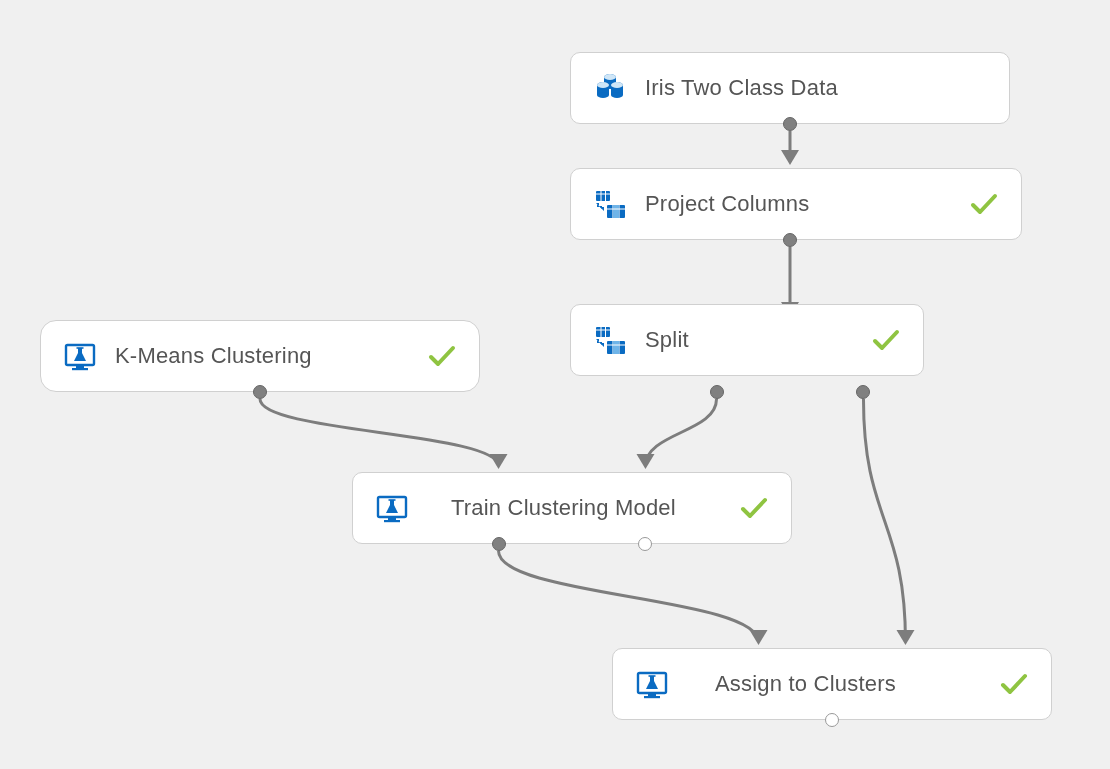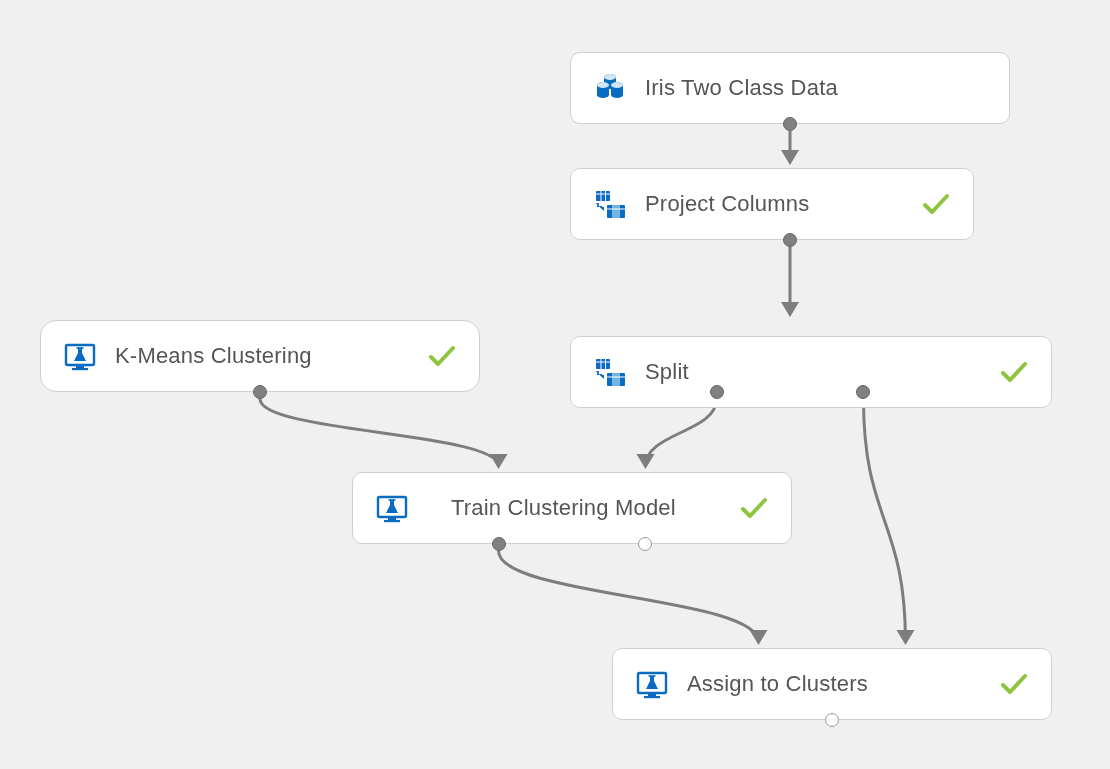--- a/index.html
+++ b/index.html
@@ -112,21 +112,21 @@
         <ellipse cx="17" cy="15" rx="6" ry="3"></ellipse>
       </g>
       <ellipse cx="10" cy="14" rx="6" ry="3" fill="#cfe6f7"></ellipse>
       <ellipse cx="24" cy="14" rx="6" ry="3" fill="#cfe6f7"></ellipse>
       <ellipse cx="17" cy="6" rx="6" ry="3" fill="#cfe6f7"></ellipse>
     </svg>
       </span>
     <span class="label">Iris Two Class Data</span>
   </div>
 
-  <div class="node" id="node-project" style="left: 570px; top: 168px; width: 404px; height: 72px;">
+  <div class="node" id="node-project" style="left: 570px; top: 168px; width: 452px; height: 72px;">
     <span class="icon">
         <svg viewBox="0 0 34 34" width="34" height="34">
       <g fill="#0a6bc2">
         <rect x="3" y="4" width="14" height="10" rx="1"></rect>
         <rect x="3" y="4" width="14" height="3" fill="#ffffff" opacity="0.0"></rect>
         <line x1="3" y1="7" x2="17" y2="7" stroke="#fff" stroke-width="1"></line>
         <line x1="8" y1="4" x2="8" y2="14" stroke="#fff" stroke-width="1"></line>
         <line x1="12.5" y1="4" x2="12.5" y2="14" stroke="#fff" stroke-width="1"></line>
         <path d="M6 18 L12 24 M12 18 L6 24" stroke="#0a6bc2" stroke-width="0"></path>
         <path d="M4 17 L11 24 L11 20 L4 20 Z" fill="#0a6bc2"></path>
@@ -160,21 +160,21 @@
     </svg>
       </span>
     <span class="label">K-Means Clustering</span>
     <span class="status">
         <svg viewBox="0 0 30 30" width="30" height="30">
     <path d="M4 16 L11 23 L26 7" fill="none" stroke="#8fc441" stroke-width="4" stroke-linecap="round" stroke-linejoin="round"></path>
   </svg>
       </span>
   </div>
 
-  <div class="node" id="node-split" style="left: 570px; top: 336px; width: 482px; height: 72px;">
+  <div class="node" id="node-split" style="left: 570px; top: 304px; width: 354px; height: 72px;">
     <span class="icon">
         <svg viewBox="0 0 34 34" width="34" height="34">
       <g fill="#0a6bc2">
         <rect x="3" y="4" width="14" height="10" rx="1"></rect>
         <rect x="3" y="4" width="14" height="3" fill="#ffffff" opacity="0.0"></rect>
         <line x1="3" y1="7" x2="17" y2="7" stroke="#fff" stroke-width="1"></line>
         <line x1="8" y1="4" x2="8" y2="14" stroke="#fff" stroke-width="1"></line>
         <line x1="12.5" y1="4" x2="12.5" y2="14" stroke="#fff" stroke-width="1"></line>
         <path d="M6 18 L12 24 M12 18 L6 24" stroke="#0a6bc2" stroke-width="0"></path>
         <path d="M4 17 L11 24 L11 20 L4 20 Z" fill="#0a6bc2"></path>
@@ -208,21 +208,21 @@
     </svg>
       </span>
     <span class="label">Train Clustering Model</span>
     <span class="status">
         <svg viewBox="0 0 30 30" width="30" height="30">
     <path d="M4 16 L11 23 L26 7" fill="none" stroke="#8fc441" stroke-width="4" stroke-linecap="round" stroke-linejoin="round"></path>
   </svg>
       </span>
   </div>
 
-  <div class="node" id="node-assign" style="left: 612px; top: 648px; width: 440px; height: 72px;">
+  <div class="node" id="node-assign" style="left: 612px; top: 648px; width: 440px; height: 72px; gap: 28px;">
     <span class="icon">
         <svg viewBox="0 0 34 34" width="34" height="34">
       <rect x="3" y="6" width="28" height="20" rx="1.5" fill="none" stroke="#0a6bc2" stroke-width="2.4"></rect>
       <rect x="13" y="26" width="8" height="3" fill="#0a6bc2"></rect>
       <rect x="9" y="29" width="16" height="2.2" fill="#0a6bc2"></rect>
       <path d="M15 9 L15 14 L11 22 L23 22 L19 14 L19 9 Z" fill="#0a6bc2"></path>
       <rect x="13.5" y="8.2" width="7" height="1.6" fill="#0a6bc2"></rect>
     </svg>
       </span>
     <span class="label">Assign to Clusters</span>

